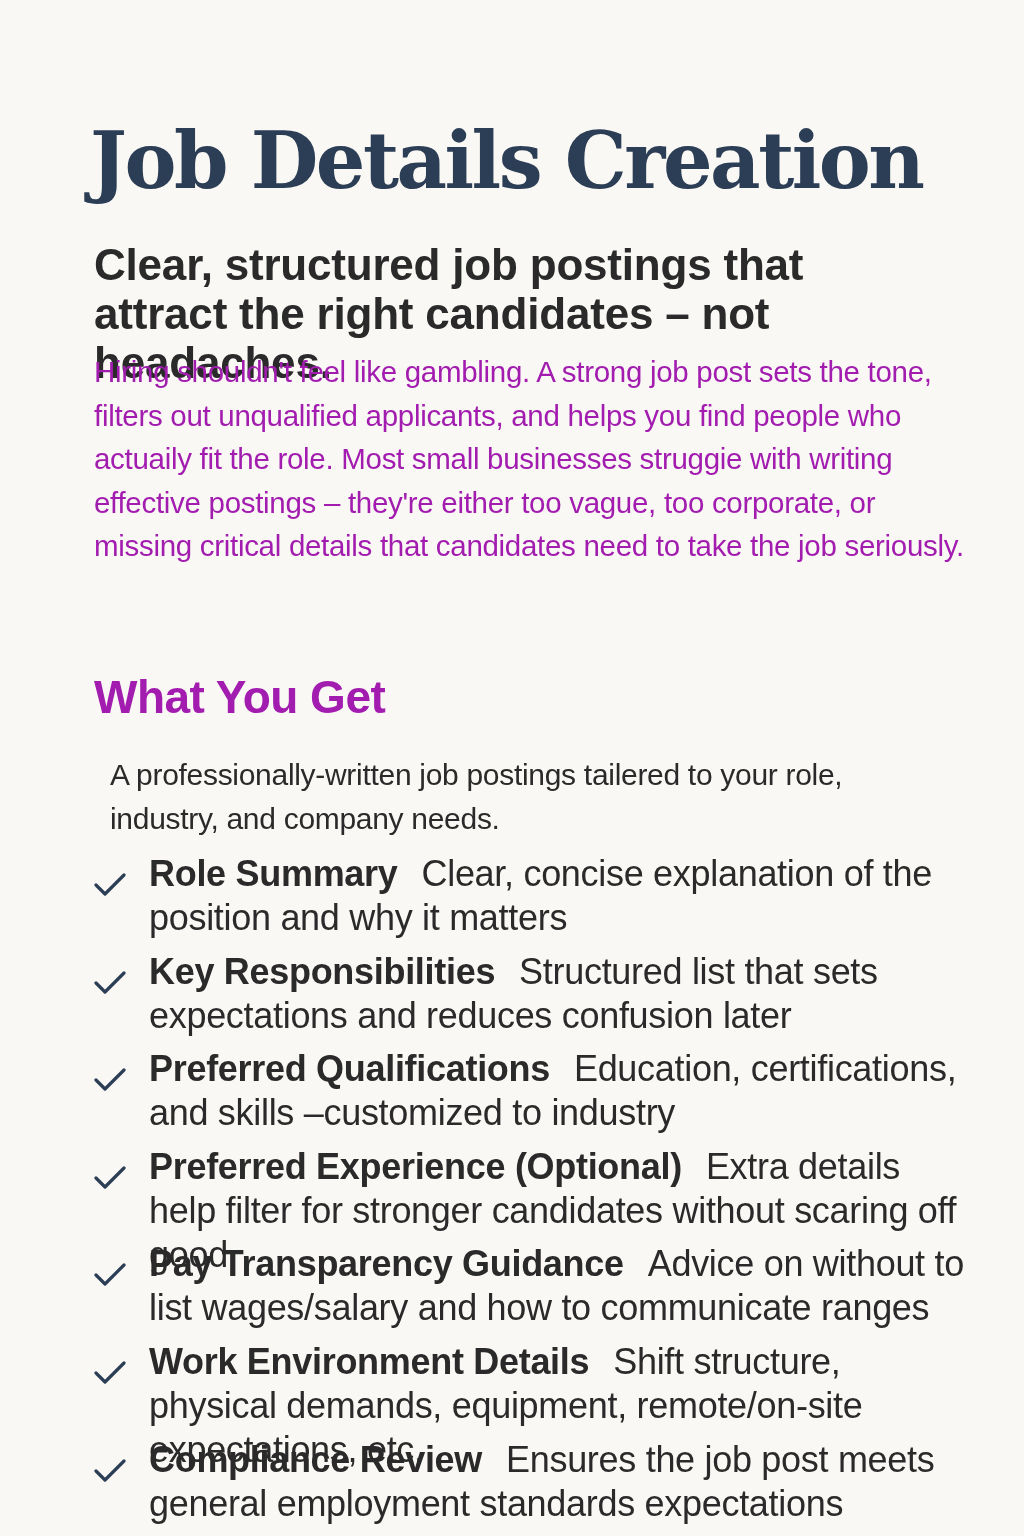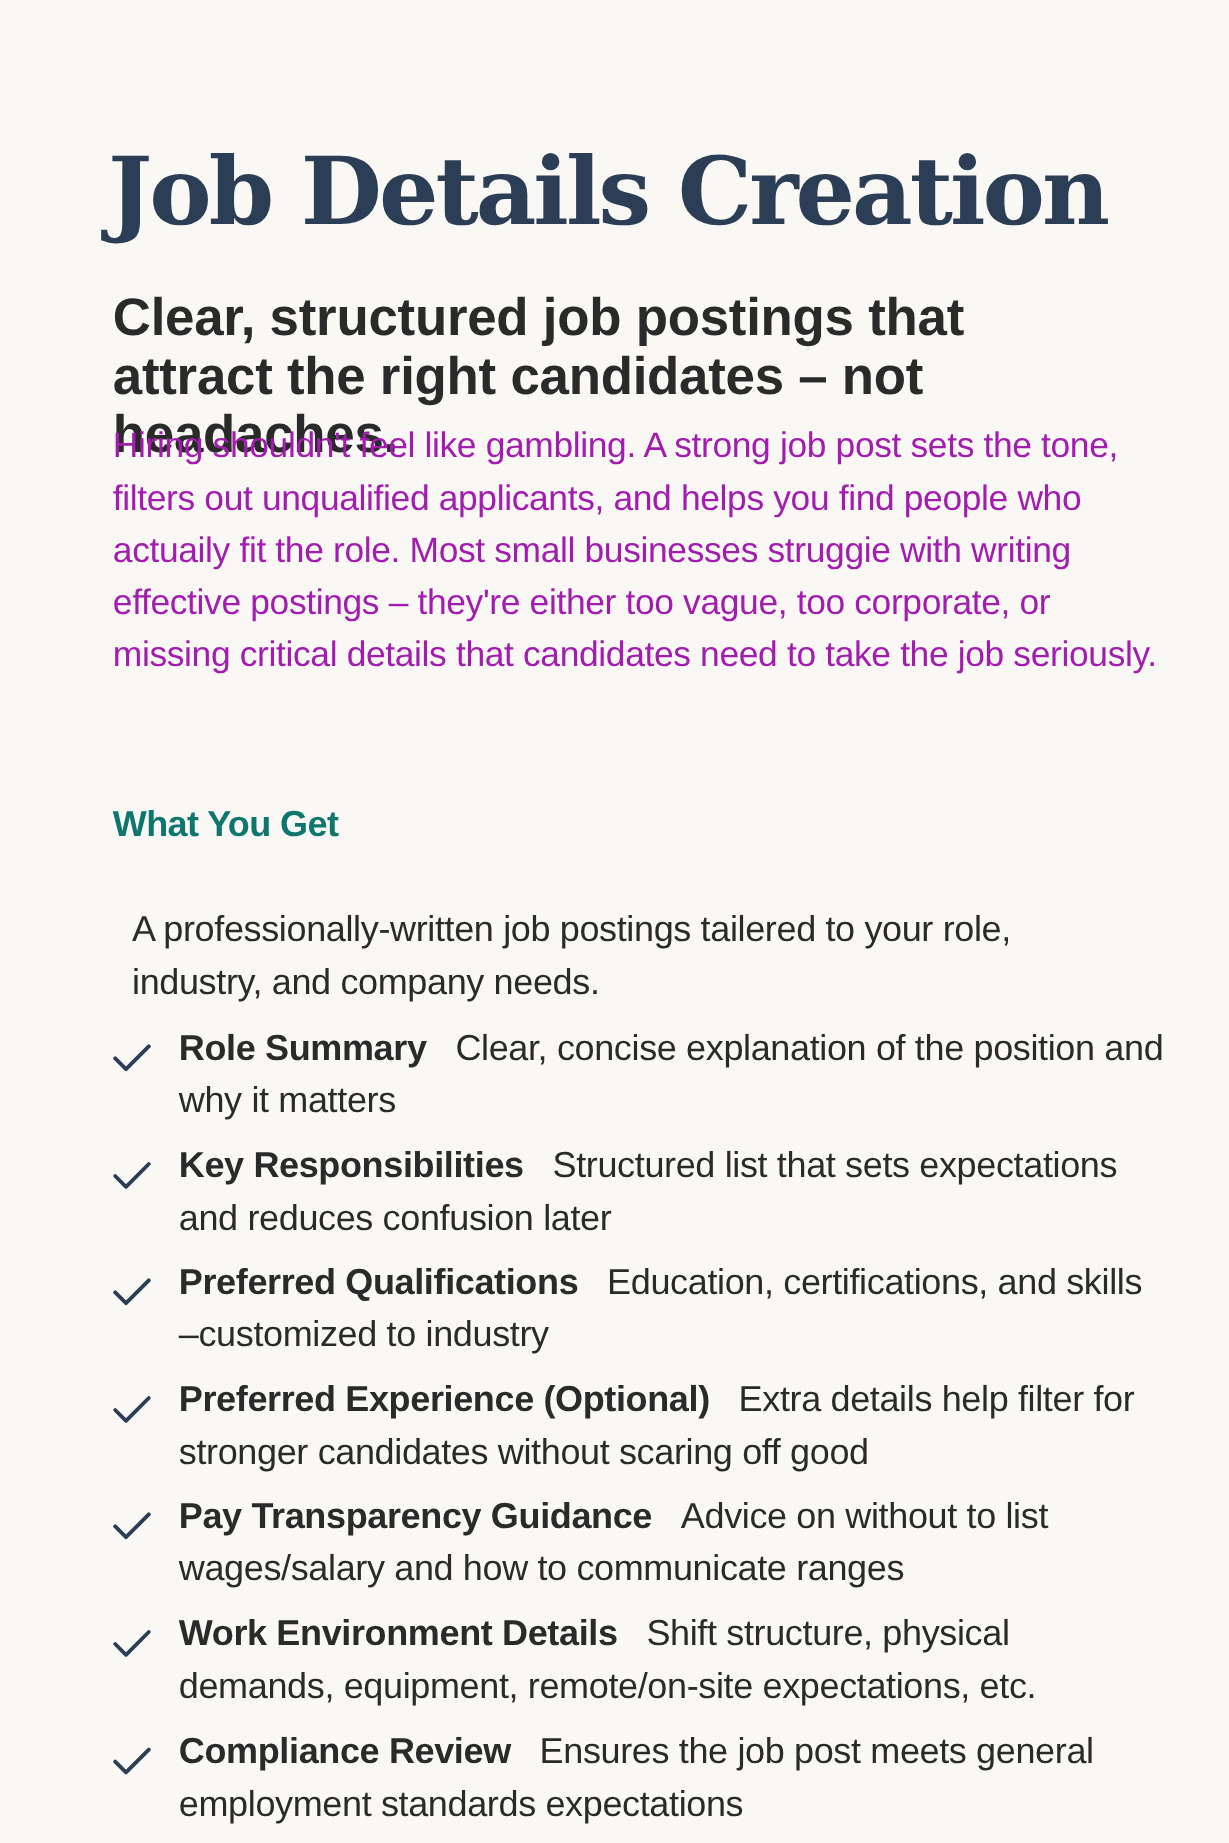--- a/index.html
+++ b/index.html
@@ -58,22 +58,22 @@
       color: #a21caf;
       letter-spacing: -0.3px;
     }
     .section-heading {
       position: absolute;
       left: 0;
       top: 670px;
       margin: 0;
       font-family: "Liberation Sans", sans-serif;
       font-weight: bold;
-      font-size: 30px;
-      color: #0f766e;
+      font-size: 46px;
+      color: #a21caf;
       letter-spacing: -0.5px;
       line-height: 1.2;
     }
     .section-lead {
       position: absolute;
       left: 0;
       top: 737px;
       width: 820px;
       margin: 16px;
       font-family: "Liberation Sans", sans-serif;
@@ -89,21 +89,21 @@
       width: 880px;
       margin: 0;
       padding: 0;
       list-style: none;
     }
     .feature {
       position: relative;
       padding-left: 55px;
       height: 97.6px;
       font-family: "Liberation Sans", sans-serif;
-      font-size: 30px;
+      font-size: 36px;
       line-height: 44px;
       color: #2a2a2a;
       letter-spacing: -0.3px;
       white-space: normal;
     }
     .check {
       position: absolute;
       left: 0;
       top: 11px;
       width: 32px;

